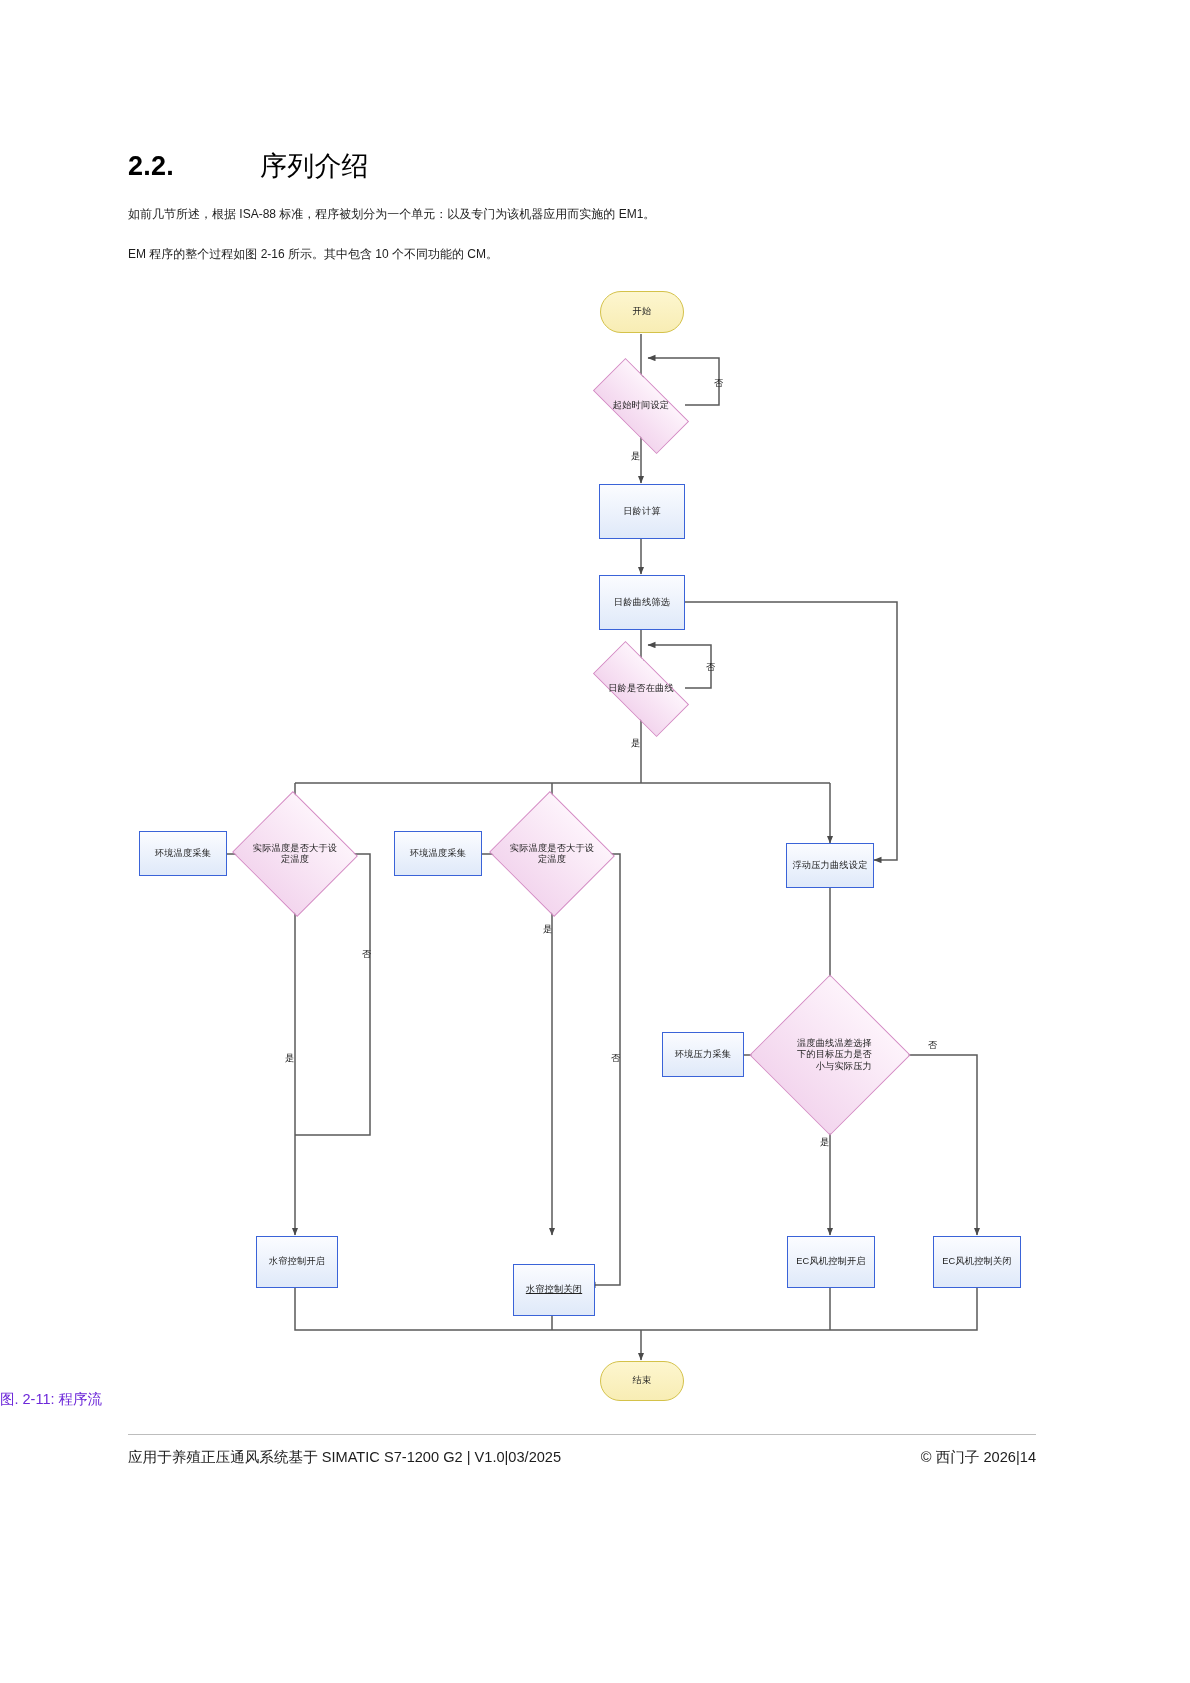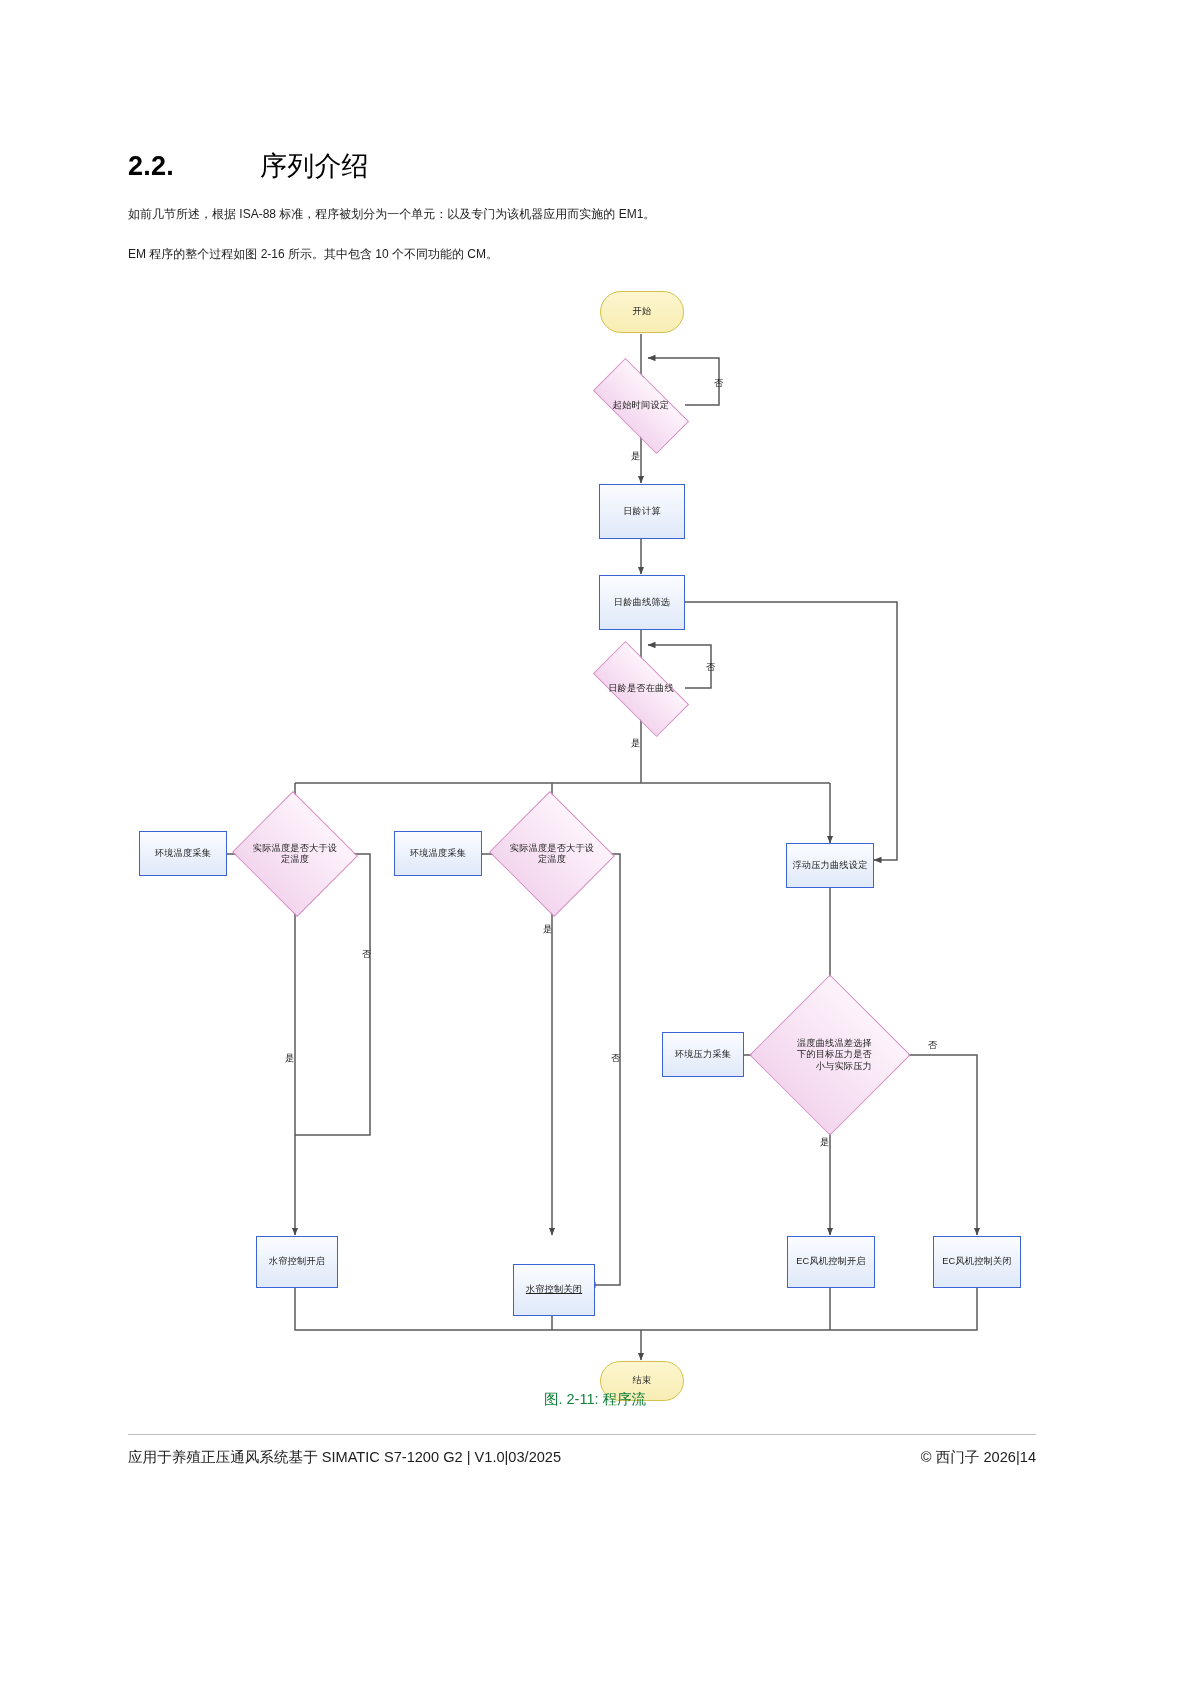--- a/index.html
+++ b/index.html
@@ -51,23 +51,22 @@
     color: #1c1c1c;
   }
   .para.p1 { top: 203px; }
   .para.p2 { top: 243px; }
 
   .caption {
     position: absolute;
     left: 0;
     top: 1390px;
     width: 1190px;
-    text-align: center;
     font-size: 14.5px;
-    color: #15803d;
+    color: #6d28d9;
   }
 
   
   .footer-rule {
     position: absolute;
     left: 128px;
     top: 1434px;
     width: 908px;
     height: 1px;
     background: #bdbdbd;

